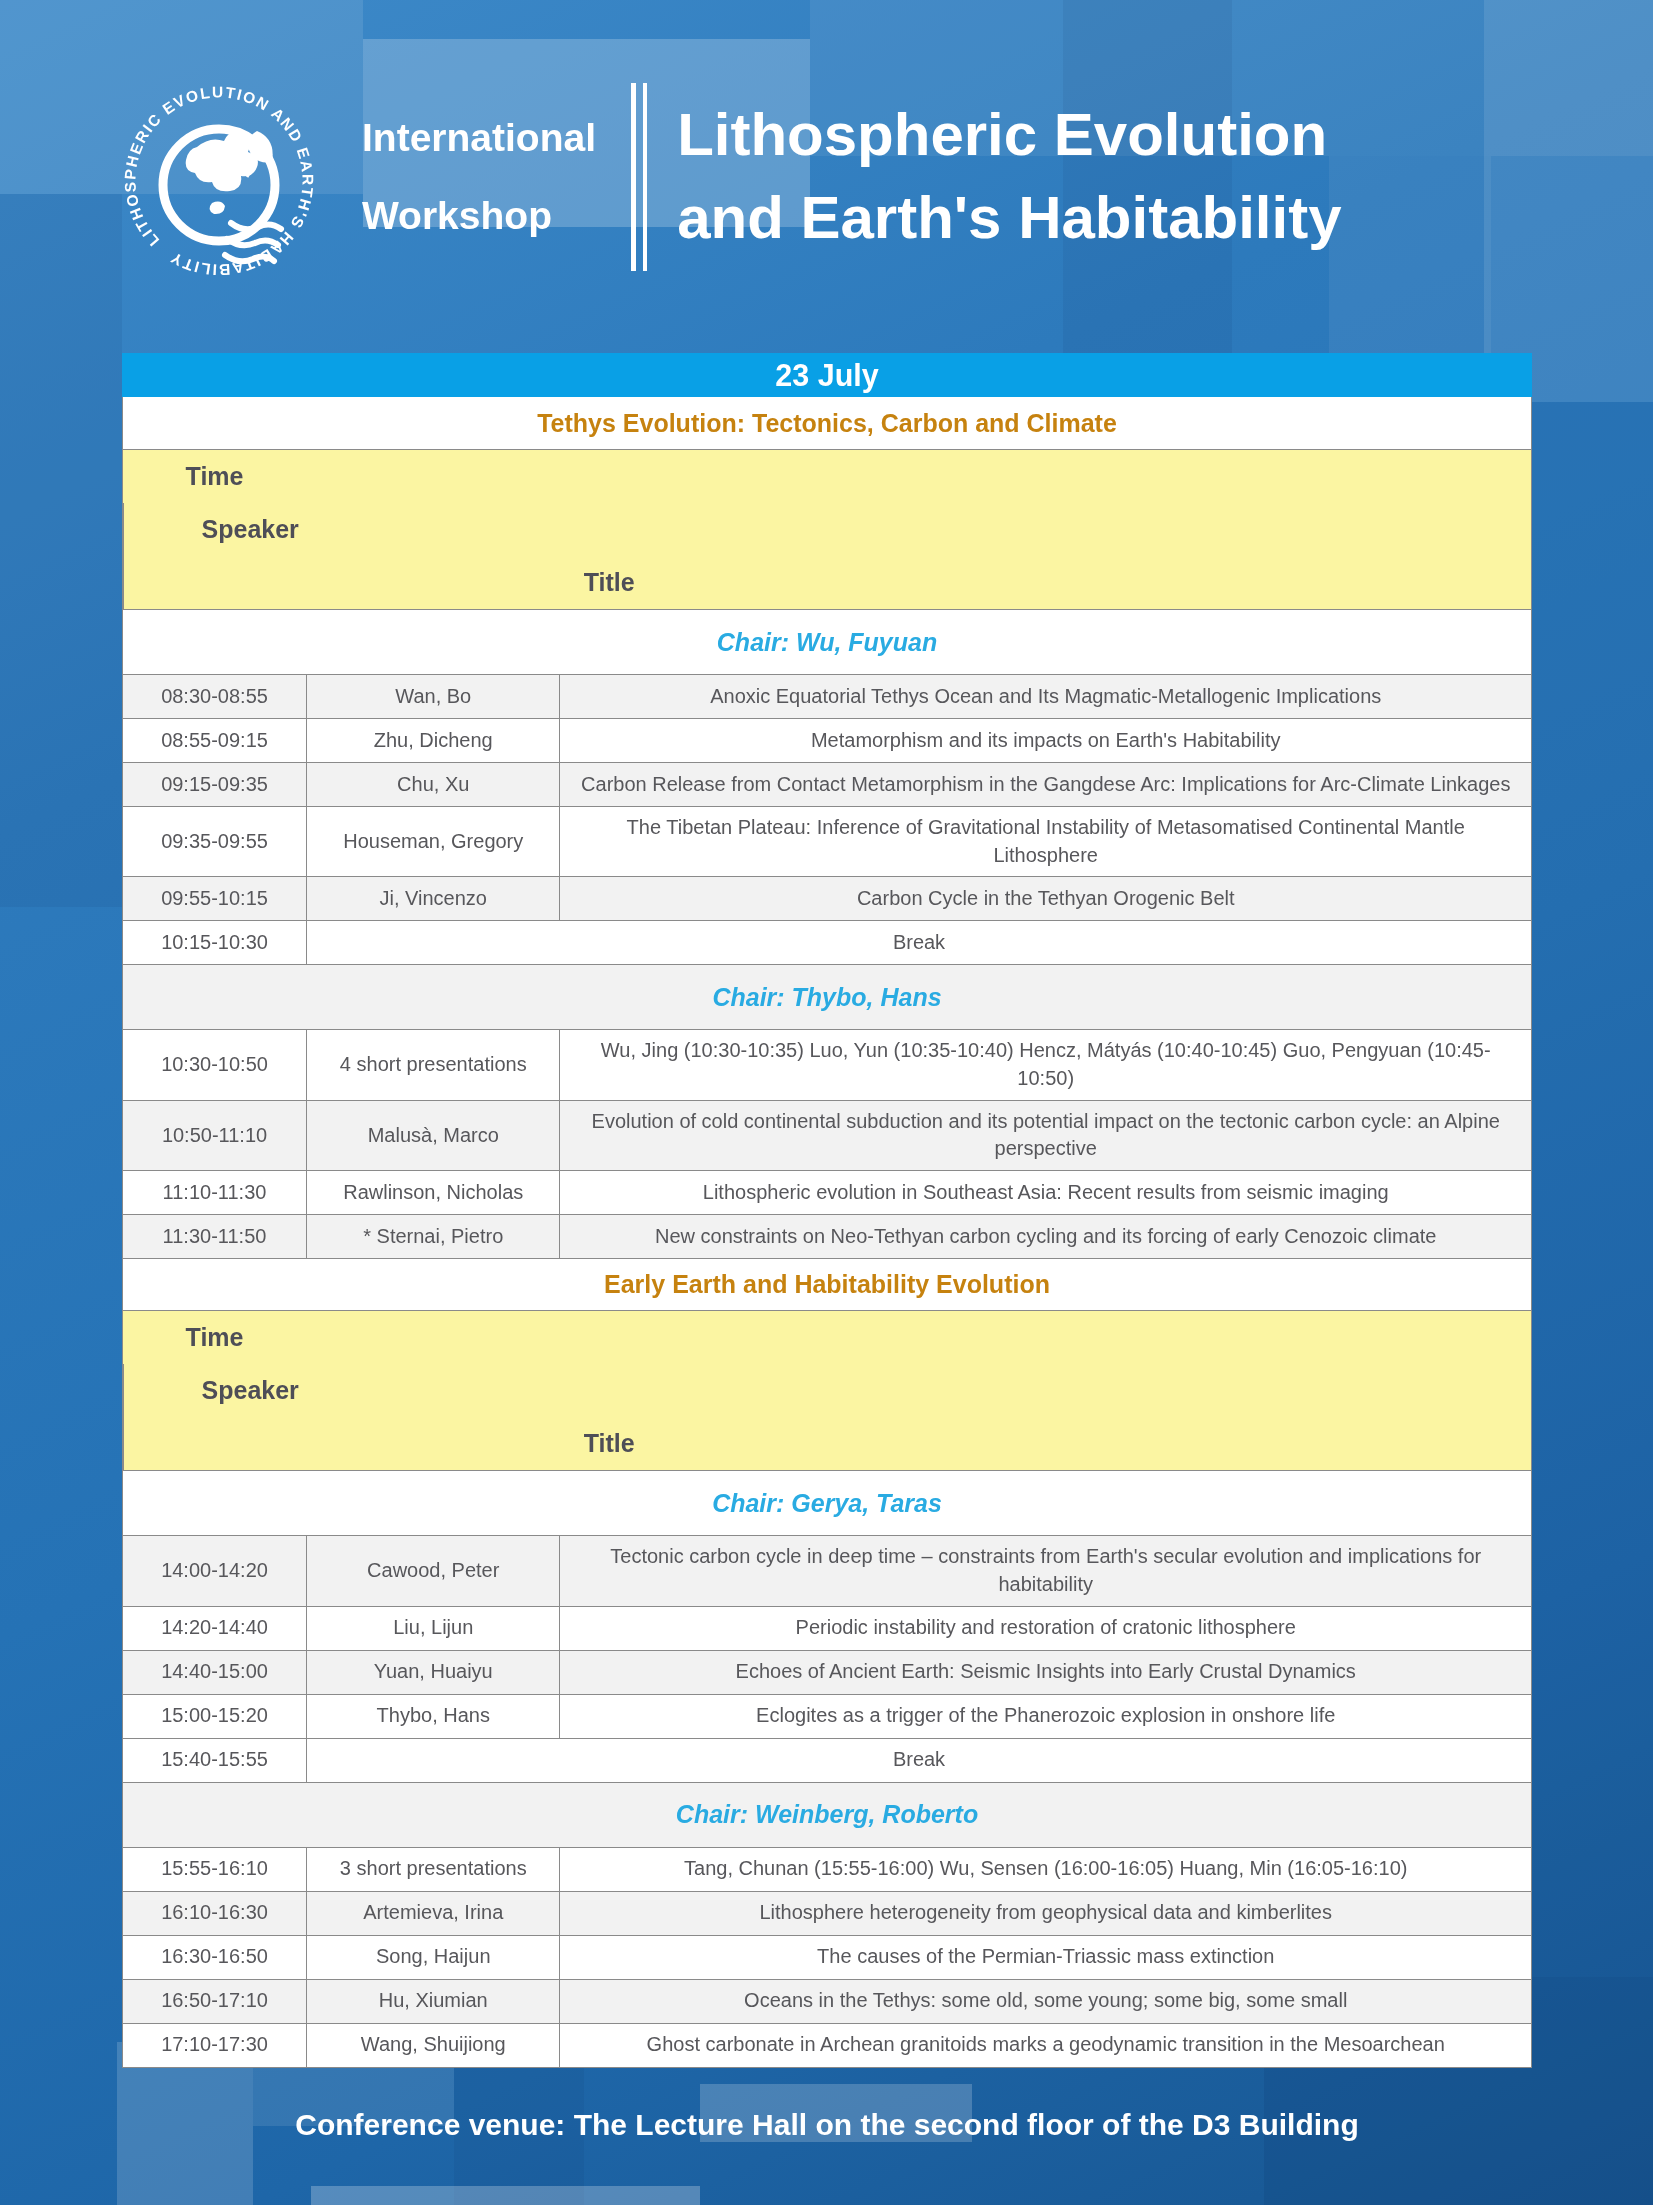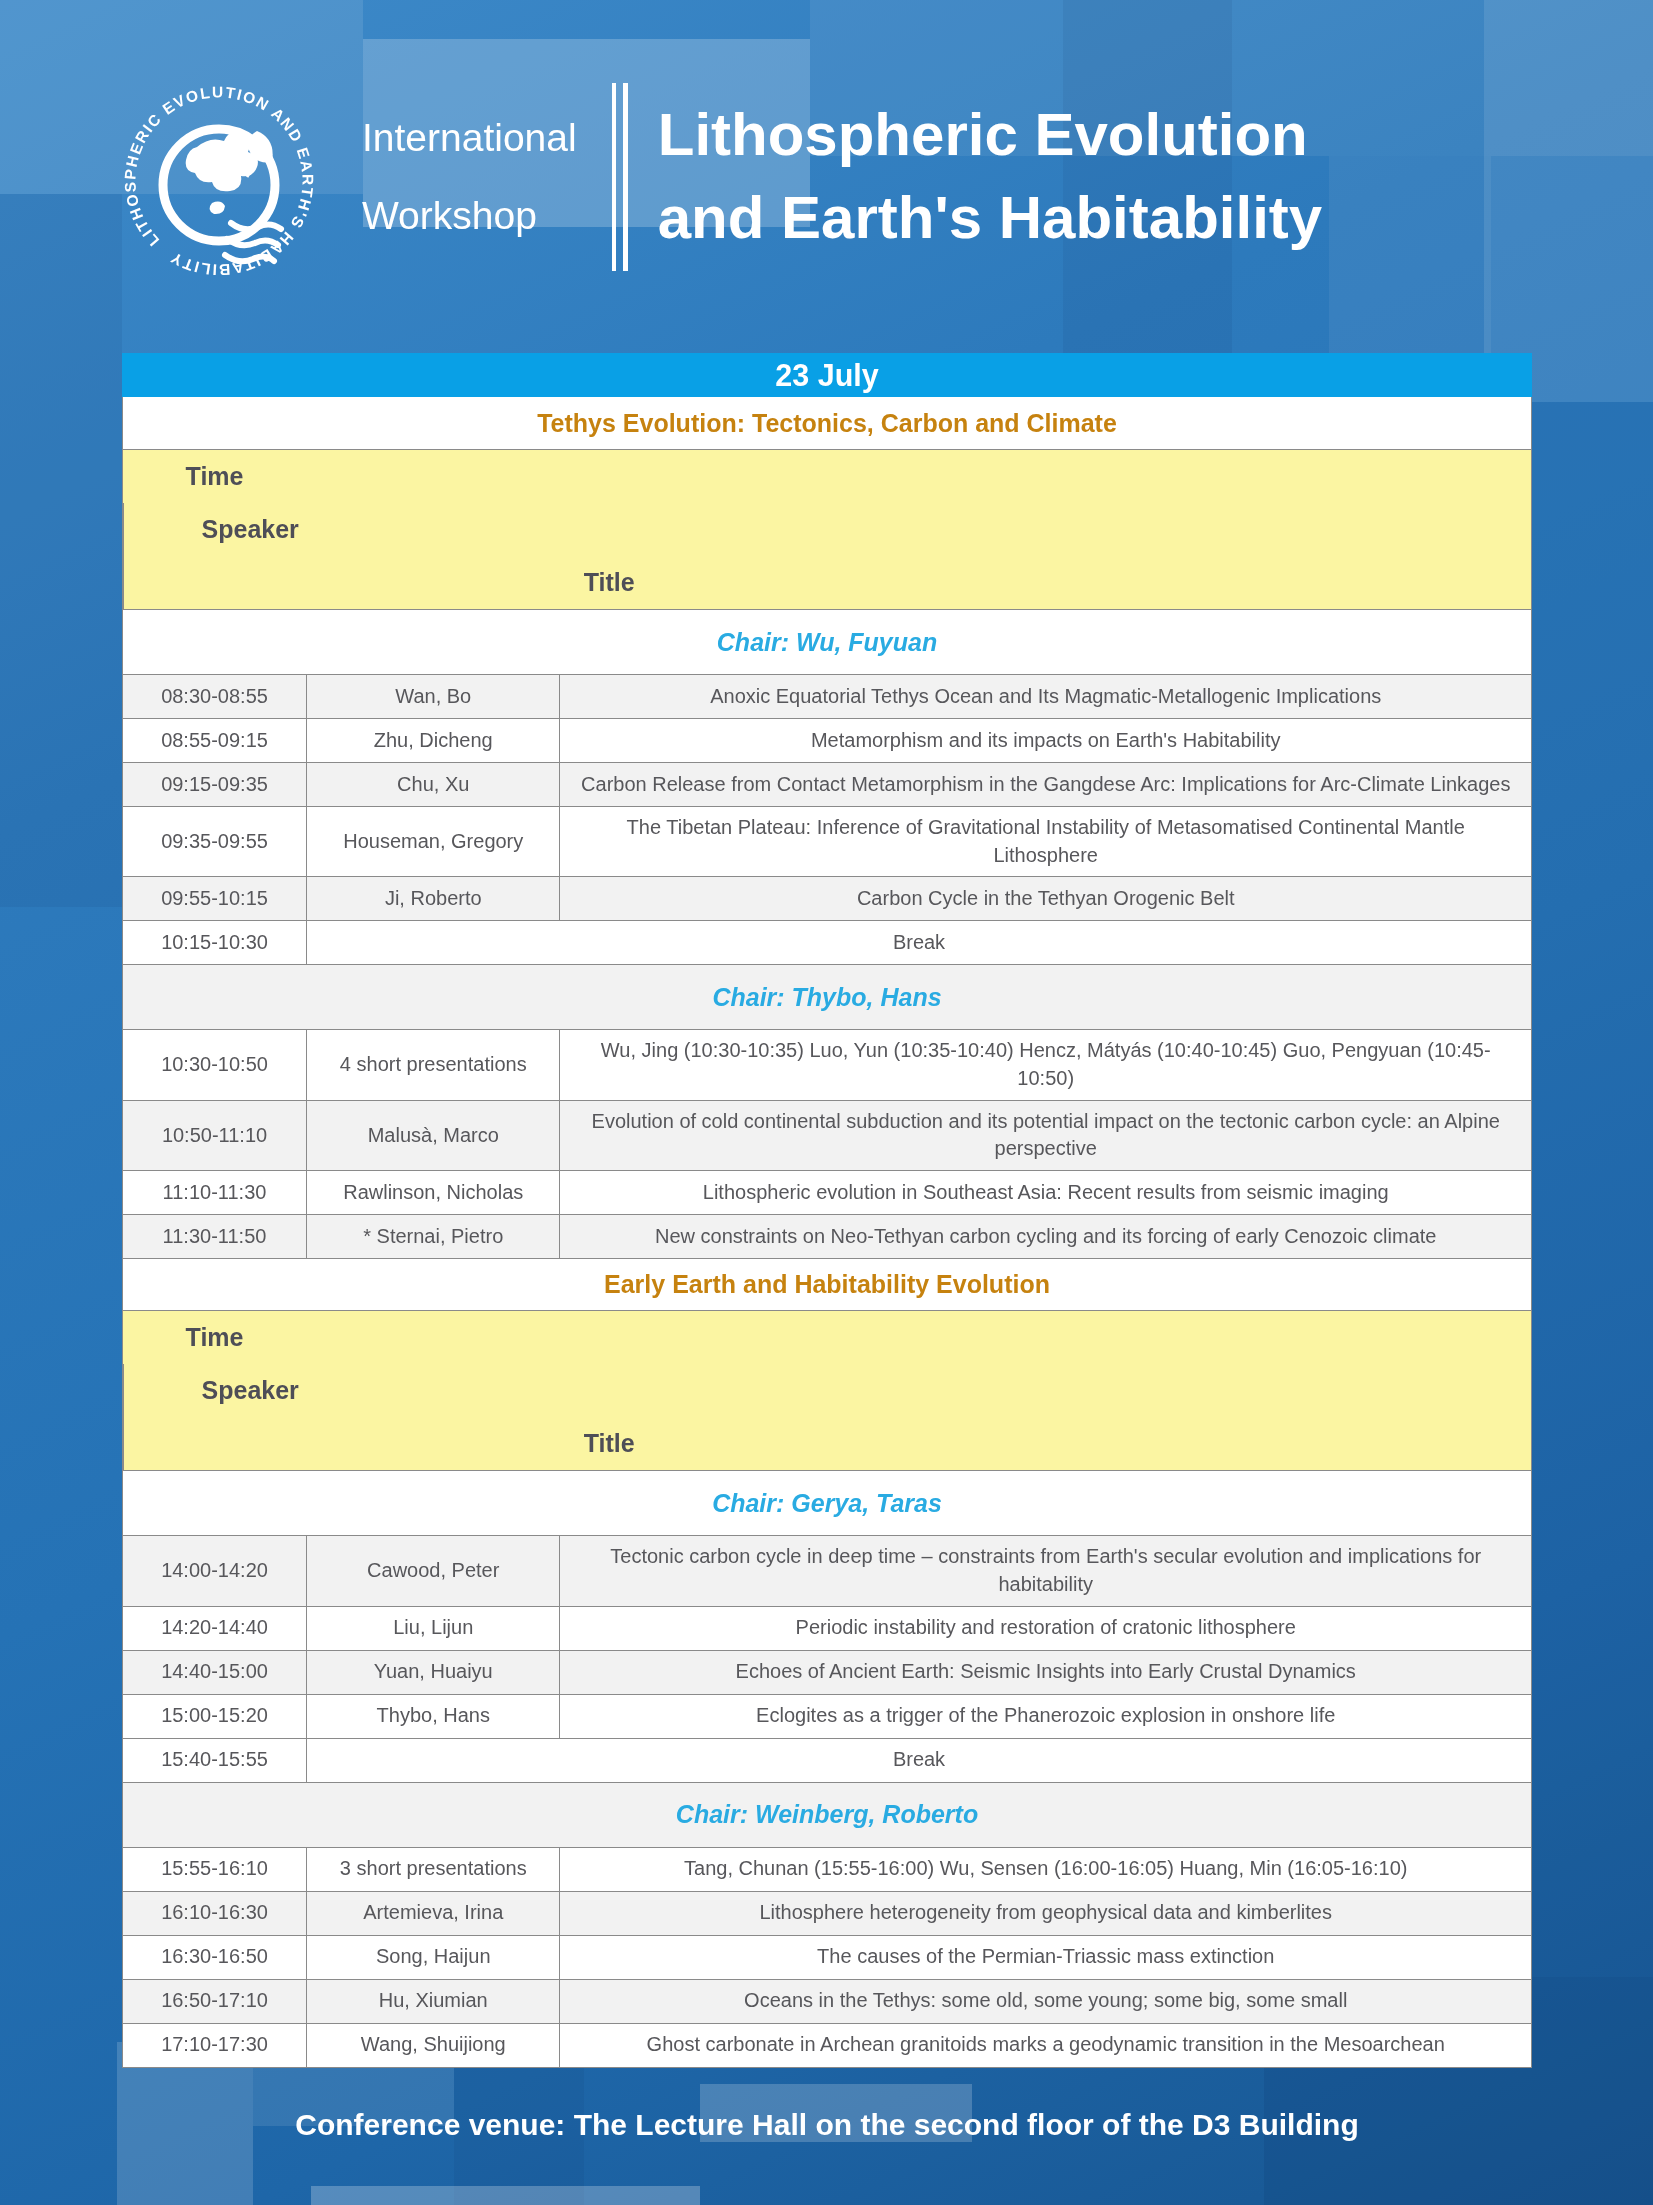--- a/index.html
+++ b/index.html
@@ -18,21 +18,21 @@
     width:1654px;height:2205px;
     overflow:hidden;
     font-family:"Liberation Sans", sans-serif;
     background:linear-gradient(155deg,#3e8ac9 0%,#2d7abc 28%,#2572b5 55%,#1e66a8 78%,#175590 100%);
   }
   .bg{position:absolute;inset:0;pointer-events:none;}
   .bg div{position:absolute;}
   
   .header{position:relative;height:353px;display:flex;align-items:center;}
   .logo{width:200px;height:200px;margin-left:119px;margin-top:9px;flex:0 0 auto;}
-  .ws{margin-left:43px;font-size:39px;font-weight:normal;color:#fff;line-height:2.0;white-space:nowrap;}
+  .ws{margin-left:43px;font-size:39px;font-weight:bold;color:#fff;line-height:2.0;white-space:nowrap;}
   .sep{height:188px;margin:0 30px 0 35px;display:flex;gap:7.1px;flex:0 0 auto;}
   .sep span{display:block;width:4.5px;background:#fff;}
   .main-title{font-size:60px;font-weight:bold;color:#fff;line-height:1.38;white-space:nowrap;}
   
   .schedule{position:relative;margin:0 122px;width:1410px;}
   .date-bar{height:44px;background:var(--azure);color:#fff;font-size:30.5px;font-weight:bold;
     display:flex;align-items:center;justify-content:center;}
   .tbl{background:#fff;border:1.3px solid var(--line);border-top:none;}
   .section-title{min-height:52px;background:#fff;color:var(--orange);font-size:25px;font-weight:bold;
     display:flex;align-items:center;justify-content:center;text-align:center;border-top:1.3px solid var(--line);}
@@ -131,21 +131,21 @@
         <div class="cell c-speaker">Chu, Xu</div>
         <div class="cell c-title">Carbon Release from Contact Metamorphism in the Gangdese Arc: Implications for Arc-Climate Linkages</div>
       </div>
       <div class="row">
         <div class="cell c-time">09:35-09:55</div>
         <div class="cell c-speaker">Houseman, Gregory</div>
         <div class="cell c-title">The Tibetan Plateau: Inference of Gravitational Instability of Metasomatised Continental Mantle Lithosphere</div>
       </div>
       <div class="row stripe">
         <div class="cell c-time">09:55-10:15</div>
-        <div class="cell c-speaker">Ji, Roberto</div>
+        <div class="cell c-speaker">Ji, Vincenzo</div>
         <div class="cell c-title">Carbon Cycle in the Tethyan Orogenic Belt</div>
       </div>
       <div class="row">
         <div class="cell c-time">10:15-10:30</div>
         <div class="cell c-merged">Break</div>
       </div>
       <div class="row stripe">
         <div class="cell chair-cell">Chair: Thybo, Hans</div>
       </div>
       <div class="row">

